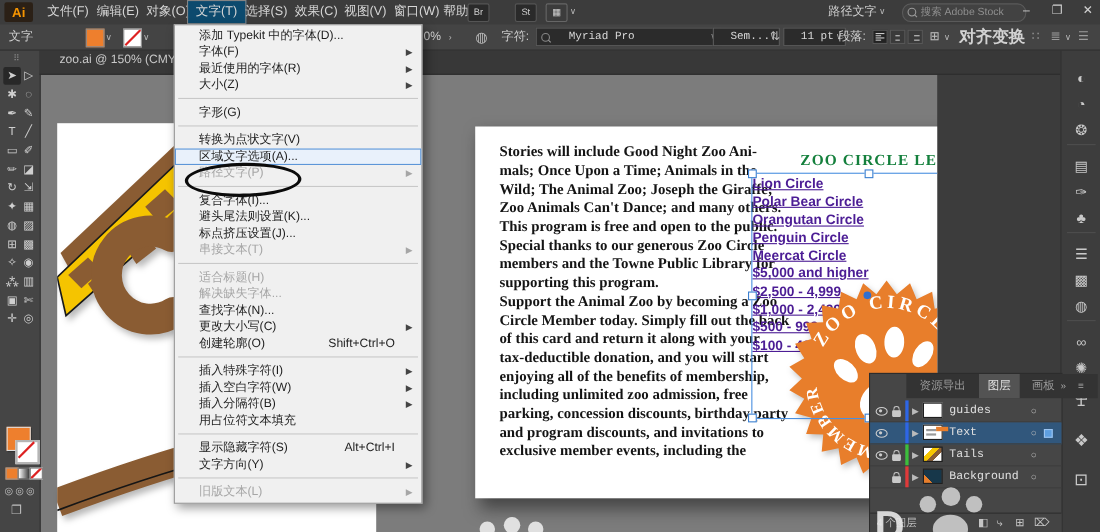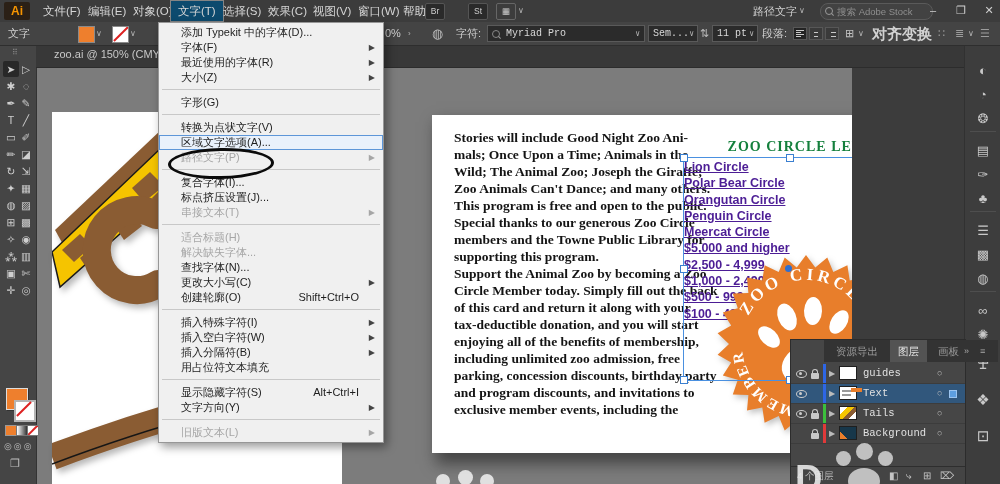--- a/index.html
+++ b/index.html
@@ -20,21 +20,21 @@
   .lens{position:absolute;width:6px;height:6px;border:1.2px solid #9a9a9a;border-radius:50%;}
   .lens::after{content:'';position:absolute;left:5px;top:6px;width:3px;height:1.2px;background:#9a9a9a;transform:rotate(45deg);}
   .winctl{position:absolute;top:0;width:26px;height:20px;color:#cfcfcf;font-size:11px;text-align:center;line-height:20px;}
 
   
   #controlbar{position:absolute;left:0;top:22px;width:1000px;height:23px;background:#444;border-bottom:1px solid #2e2e2e;z-index:3;}
   .cb-label{position:absolute;top:0;height:23px;line-height:23px;font-size:11px;color:#cfcfcf;}
   .swatch{position:absolute;top:4px;width:15px;height:15px;border:1px solid #8a8a8a;}
   .chev{position:absolute;top:0;height:23px;line-height:23px;font-size:8px;color:#b5b5b5;}
   .cb-input{position:absolute;top:3px;height:15px;background:#2b2b2b;border:1px solid #5a5a5a;
-            color:#d8d8d8;font-size:10px;line-height:15px;padding-left:4px;font-family:"Liberation Mono",monospace;}
+            color:#d8d8d8;font-size:10px;line-height:15px;padding-left:15px;font-family:"Liberation Mono",monospace;}
   .alico{position:absolute;top:5px;width:14px;height:13px;background:#3a3a3a;border:1px solid #575757;
          display:flex;flex-direction:column;justify-content:space-evenly;padding:1px 2px;box-sizing:border-box;}
   .alico b{display:block;height:1px;background:#c9c9c9;}
   .alico.active{background:#232323;}
   .al-l b:nth-child(2n){width:60%;} .al-c b{margin:0 auto;} .al-c b:nth-child(2n){width:60%;}
   .al-r b{margin-left:auto;} .al-r b:nth-child(2n){width:60%;}
   .cb-btn{position:absolute;top:0;height:23px;line-height:23px;font-size:15px;color:#d2d2d2;font-weight:bold;}
   .cb-ic{position:absolute;top:0;height:23px;line-height:23px;font-size:11px;color:#9c9c9c;}
 
   
@@ -430,20 +430,21 @@
       <div class="menu-item"><span>最近使用的字体(R)</span><span class="mi-arrow">▶</span></div>
       <div class="menu-item"><span>大小(Z)</span><span class="mi-arrow">▶</span></div>
       <div class="menu-sep"></div>
       <div class="menu-item"><span>字形(G)</span></div>
       <div class="menu-sep"></div>
       <div class="menu-item"><span>转换为点状文字(V)</span></div>
       <div class="menu-item hl"><span>区域文字选项(A)...</span></div>
       <div class="menu-item disabled"><span>路径文字(P)</span><span class="mi-arrow">▶</span></div>
       <div class="menu-sep"></div>
       <div class="menu-item"><span>复合字体(I)...</span></div>
+      <div class="menu-item"><span>避头尾法则设置(K)...</span></div>
       <div class="menu-item"><span>标点挤压设置(J)...</span></div>
       <div class="menu-item disabled"><span>串接文本(T)</span><span class="mi-arrow">▶</span></div>
       <div class="menu-sep"></div>
       <div class="menu-item disabled"><span>适合标题(H)</span></div>
       <div class="menu-item disabled"><span>解决缺失字体...</span></div>
       <div class="menu-item"><span>查找字体(N)...</span></div>
       <div class="menu-item"><span>更改大小写(C)</span><span class="mi-arrow">▶</span></div>
       <div class="menu-item"><span>创建轮廓(O)</span><span class="mi-shortcut">Shift+Ctrl+O</span></div>
       <div class="menu-sep"></div>
       <div class="menu-item"><span>插入特殊字符(I)</span><span class="mi-arrow">▶</span></div>

